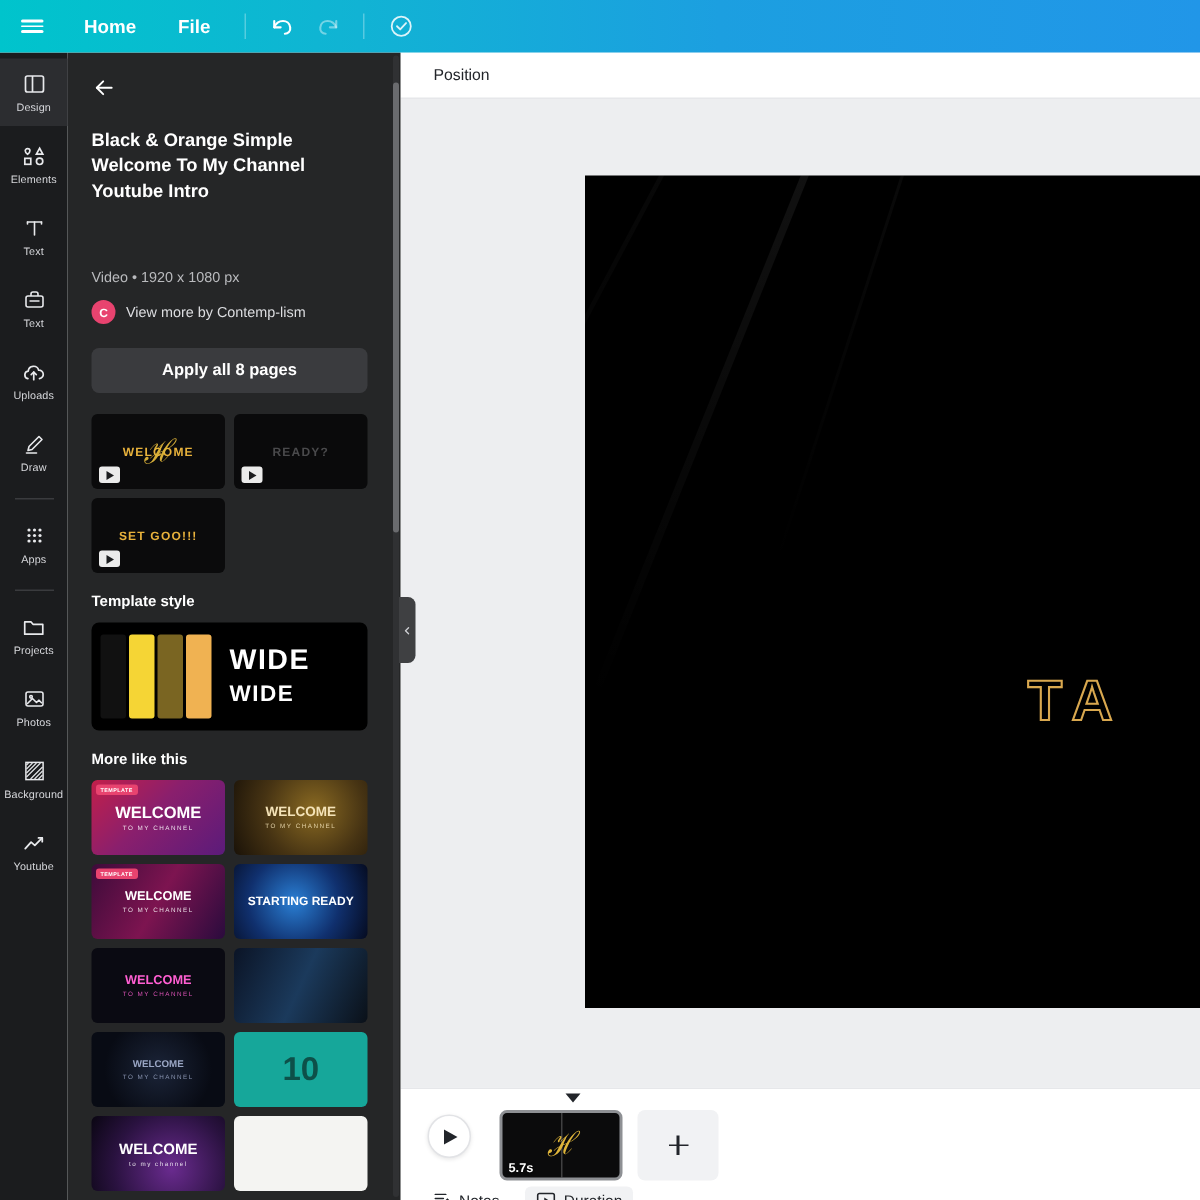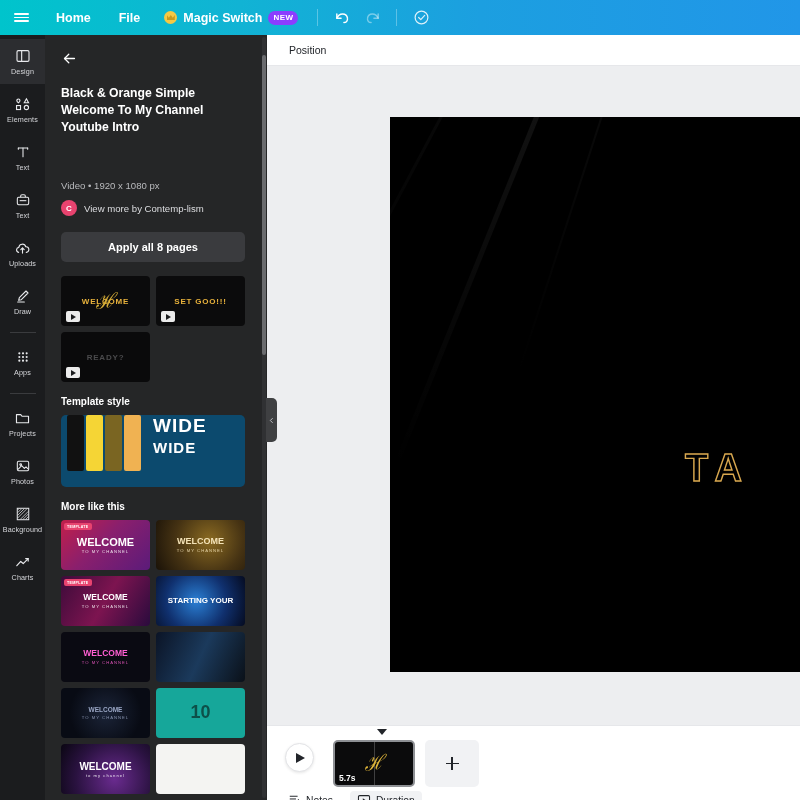--- a/index.html
+++ b/index.html
@@ -116,22 +116,22 @@
   }
   .sig {
     position: absolute; color: #e0b63a; font-size: 19px;
     font-family: "DejaVu Serif", serif; font-style: italic; opacity: .95;
     transform: rotate(-8deg);
   }
 
   .sec-title { color: #ffffff; font-size: 10px; font-weight: bold; margin: 4px 0 8px 0; }
 
   .style-card {
-    width: 100%; height: 72px; background: #0c4a6e; border-radius: 5px;
-    display: flex; overflow: hidden; cursor: pointer; margin-bottom: 14px;
+    width: 100%; height: 72px; background: #000000; border-radius: 5px;
+    display: flex; align-items: center; overflow: hidden; cursor: pointer; margin-bottom: 14px;
   }
   .sw-wrap { display: flex; height: 56px; margin-left: 6px; gap: 2px; }
   .sw { width: 17px; height: 56px; border-radius: 2px; }
   .style-words { margin-left: 12px; display: flex; flex-direction: column; gap: 1px; }
   .style-word {
     color: #ffffff; font-size: 19px; font-weight: bold; letter-spacing: 1px; line-height: 21px;
     font-family: "Liberation Sans", sans-serif;
   }
   .style-word.small { font-size: 15px; }
 
@@ -255,25 +255,20 @@
   <div class="topbar">
     <div class="tb-burger">
       <div>
           <span></span>
           <span></span>
           <span></span>
         </div>
     </div>
     <div class="tb-item">Home</div>
     <div class="tb-item">File</div>
-    <div class="tb-magic">
-      <span class="crown-icon"></span>
-      <span class="magic-label">Magic Switch</span>
-      <span class="new-badge">NEW</span>
-    </div>
     <div class="tb-sep"></div>
     <div class="tb-icon">
       <svg width="17" height="17" viewBox="0 0 24 24" fill="none" stroke="#ffffff" stroke-width="2" stroke-linecap="round" stroke-linejoin="round">
         <path d="M4 7 L4 13 L10 13"></path>
           <path d="M4 13 C7 5 18 5 19 13 C19.6 17 17 19 14 19"></path>
       </svg>
     </div>
     <div class="tb-icon">
       <svg width="17" height="17" viewBox="0 0 24 24" fill="none" stroke="rgba(255,255,255,0.42)" stroke-width="2" stroke-linecap="round" stroke-linejoin="round">
         <path d="M20 7 L20 13 L14 13"></path>
@@ -414,21 +409,21 @@
       <span class="rail-lbl">Background</span>
     </div>
 
     <div class="rail-item">
       <span class="rail-ico">
         <svg width="17" height="17" viewBox="0 0 24 24" fill="none" stroke="#e8e9ec" stroke-width="1.7" stroke-linecap="round" stroke-linejoin="round">
           <path d="M4 16.5 L9.5 10.5 L13 13.5 L20 6.5"></path>
             <path d="M16.5 6.5 L20 6.5 L20 10"></path>
         </svg>
       </span>
-      <span class="rail-lbl">Charts</span>
+      <span class="rail-lbl">Youtube</span>
     </div>
   </div>
 
   <div class="panel">
     <div class="panel-scroll">
       <div class="panel-inner">
 
         <div class="back-arrow">
           <svg width="17" height="17" viewBox="0 0 24 24" fill="none" stroke="#ffffff" stroke-width="1.8" stroke-linecap="round" stroke-linejoin="round">
             <path d="M19 12 L5 12"></path>
@@ -445,26 +440,26 @@
         </div>
 
         <button class="apply-btn">Apply all 8 pages</button>
 
         <div class="thumbs" id="thumbs-host">
             <div class="thumb" style="background: rgb(11, 11, 12);">
               <span class="sig">ℋ</span>
               <span class="thumb-txt" style="color:#e8b23c">WELCOME</span>
               <span class="play"></span>
             </div>
+            <div class="thumb" style="background: rgb(10, 10, 11);">
+              <span class="thumb-txt" style="color:#4a4a4c">READY?</span>
+              <span class="play"></span>
+            </div>
             <div class="thumb" style="background: rgb(11, 11, 12);">
               <span class="thumb-txt" style="color:#e8b23c">SET GOO!!!</span>
-              <span class="play"></span>
-            </div>
-            <div class="thumb" style="background: rgb(10, 10, 11);">
-              <span class="thumb-txt" style="color:#4a4a4c">READY?</span>
               <span class="play"></span>
             </div>
           </div>
 
         <div class="sec-title">Template style</div>
         <div class="style-card">
           <div class="sw-wrap" id="sw-host">
               <div class="sw" style="background: rgb(17, 17, 17);"></div>
               <div class="sw" style="background: rgb(245, 213, 53);"></div>
               <div class="sw" style="background: rgb(122, 101, 34);"></div>
@@ -493,21 +488,21 @@
             </div>
             <div class="card" style="background: linear-gradient(120deg, rgb(61, 11, 58) 0%, rgb(125, 20, 80) 50%, rgb(42, 11, 61) 100%);">
               <span class="pro-tag">TEMPLATE</span>
               <span class="ct" style="color:#ffffff">
                 <b class="l1" style="font-size:8.5px">WELCOME</b>
                 <i class="l2" style="font-style:normal">TO MY CHANNEL</i>
               </span>
             </div>
             <div class="card" style="background: radial-gradient(circle at 45% 50%, rgb(42, 127, 212) 0%, rgb(16, 48, 110) 55%, rgb(5, 11, 32) 100%);">
               <span class="ct" style="color:#ffffff">
-                <b class="l1" style="font-size:8px">STARTING YOUR</b>
+                <b class="l1" style="font-size:8px">STARTING READY</b>
               </span>
             </div>
             <div class="card" style="background: rgb(10, 10, 18);">
               <span class="ct" style="color:#ff5fd2">
                 <b class="l1" style="font-size:8.5px">WELCOME</b>
                 <i class="l2" style="font-style:normal">TO MY CHANNEL</i>
               </span>
             </div>
             <div class="card" style="background: linear-gradient(115deg, rgb(11, 20, 38) 0%, rgb(27, 58, 92) 50%, rgb(10, 16, 24) 100%);">
               <span class="ct" style="color:#ffffff">
@@ -515,21 +510,21 @@
               </span>
             </div>
             <div class="card" style="background: radial-gradient(circle, rgb(27, 36, 56) 0%, rgb(8, 11, 20) 70%);">
               <span class="ct" style="color:#9aa6c4">
                 <b class="l1" style="font-size:6.5px">WELCOME</b>
                 <i class="l2" style="font-style:normal">TO MY CHANNEL</i>
               </span>
             </div>
             <div class="card" style="background: rgb(22, 167, 154);">
               <span class="ct" style="color:#0d5049">
-                <b class="l1" style="font-size:18px">10</b>
+                <b class="l1" style="font-size:22px">10</b>
               </span>
             </div>
             <div class="card" style="background: radial-gradient(circle at 60% 70%, rgb(106, 43, 143) 0%, rgb(42, 18, 64) 60%, rgb(10, 6, 18) 100%);">
               <span class="ct" style="color:#ffffff">
                 <b class="l1" style="font-size:10px">WELCOME</b>
                 <i class="l2" style="font-style:normal">to my channel</i>
               </span>
             </div>
             <div class="card" style="background: rgb(244, 244, 242);">
               <span class="ct" style="color:#333333">

